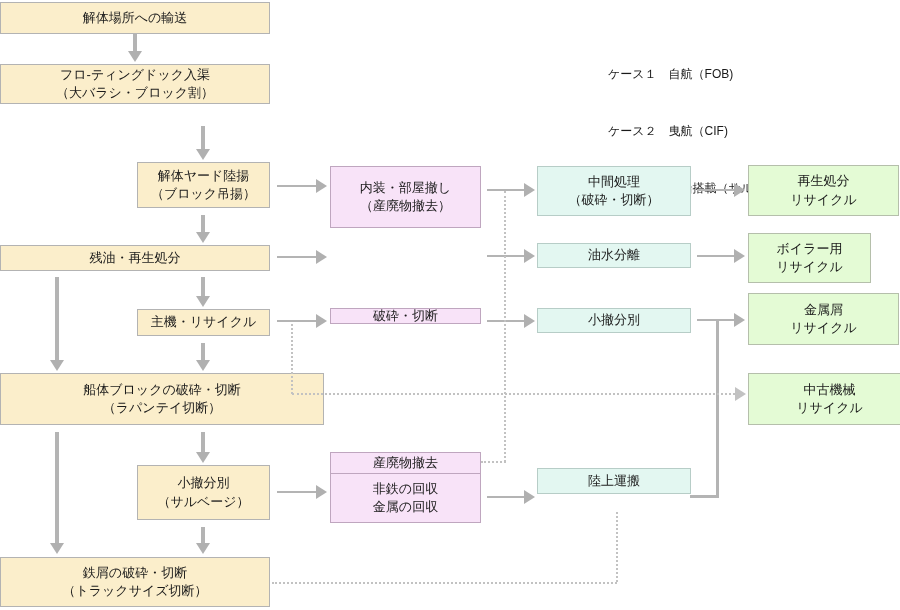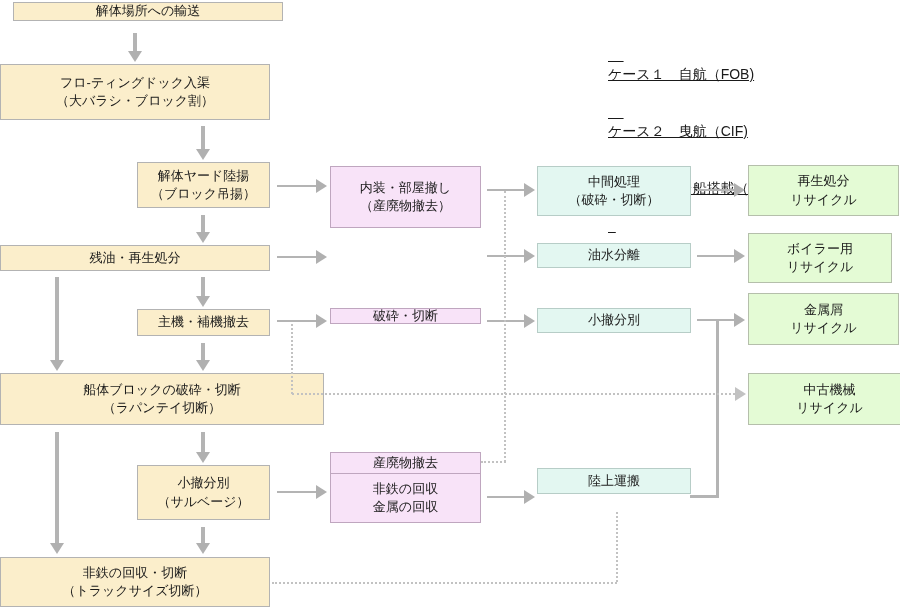--- a/index.html
+++ b/index.html
@@ -6,21 +6,21 @@
   #canvas{position:relative;width:900px;height:610px;background:#ffffff;overflow:hidden;
           font-family:"Liberation Sans","DejaVu Sans",sans-serif;color:#1a1a1a;}
   .node{position:absolute;box-sizing:border-box;border:1px solid #b3b3b3;
         display:flex;flex-direction:column;align-items:center;justify-content:center;
         text-align:center;font-size:13px;line-height:1.42;}
   .tan{background:#fbeecb;border-color:#b3b3b3;}
   .pink{background:#f8e3f8;border-color:#bfa6bf;}
   .cyan{background:#e3f7f1;border-color:#b7cdc7;text-align:center;}
   .green{background:#e4fbd5;border-color:#b5bfab;}
   .ln{display:block;white-space:nowrap;}
-  .legend{position:absolute;left:608px;top:27px;font-size:14px;line-height:19px;white-space:pre;text-decoration:underline;}
+  .legend{position:absolute;left:608px;top:27px;font-size:12px;line-height:19px;white-space:pre;}
   
   .vshaft{position:absolute;width:4px;background:#b4b4b4;}
   .hshaft{position:absolute;height:2px;background:#b4b4b4;}
   .thick{height:3px;}
   .vthick{position:absolute;width:3px;background:#b4b4b4;}
   .ah-down{position:absolute;width:0;height:0;border-left:7px solid transparent;
            border-right:7px solid transparent;border-top:11px solid #b0b0b0;}
   .ah-right{position:absolute;width:0;height:0;border-top:7px solid transparent;
             border-bottom:7px solid transparent;border-left:11px solid #b0b0b0;}
   .ah-right.lt{border-left-color:#c2c2c2;}
@@ -31,47 +31,47 @@
 <body>
 
 <div id="canvas">
 
   <div class="legend">
     <div>ケース１　自航（FOB)</div>
     <div>ケース２　曳航（CIF)</div>
     <div>ケース３　台船搭載（サルベージ）</div>
   </div>
 
-  <div class="node tan" style="left:13px;top:2px;width:270px;height:19px">
+  <div class="node tan" style="left:0;top:2px;width:270px;height:32px">
     <span class="ln">解体場所への輸送</span>
   </div>
-  <div class="node tan" style="left:0;top:64px;width:270px;height:56px">
+  <div class="node tan" style="left:0;top:64px;width:270px;height:40px">
     <span class="ln">フロ-ティングドック入渠</span>
     <span class="ln">（大バラシ・ブロック割）</span>
   </div>
   <div class="node tan" style="left:137px;top:162px;width:133px;height:46px">
     <span class="ln">解体ヤード陸揚</span>
     <span class="ln">（ブロック吊揚）</span>
   </div>
   <div class="node tan" style="left:0;top:245px;width:270px;height:26px">
     <span class="ln">残油・再生処分</span>
   </div>
   <div class="node tan" style="left:137px;top:309px;width:133px;height:27px">
-    <span class="ln">主機・補機撤去</span>
+    <span class="ln">主機・リサイクル</span>
   </div>
   <div class="node tan" style="left:0;top:373px;width:324px;height:52px">
     <span class="ln">船体ブロックの破砕・切断</span>
     <span class="ln">（ラパンテイ切断）</span>
   </div>
   <div class="node tan" style="left:137px;top:465px;width:133px;height:55px">
     <span class="ln">小撤分別</span>
     <span class="ln">（サルベージ）</span>
   </div>
   <div class="node tan" style="left:0;top:557px;width:270px;height:50px">
-    <span class="ln">非鉄の回収・切断</span>
+    <span class="ln">鉄屑の破砕・切断</span>
     <span class="ln">（トラックサイズ切断）</span>
   </div>
 
   <div class="node pink" style="left:330px;top:166px;width:151px;height:62px">
     <span class="ln">内装・部屋撤し</span>
     <span class="ln">（産廃物撤去）</span>
   </div>
   <div class="node pink" style="left:330px;top:308px;width:151px;height:16px">
     <span class="ln">破砕・切断</span>
   </div>
@@ -94,21 +94,21 @@
     <span class="ln">小撤分別</span>
   </div>
   <div class="node cyan" style="left:537px;top:468px;width:154px;height:26px">
     <span class="ln">陸上運搬</span>
   </div>
 
   <div class="node green" style="left:748px;top:165px;width:151px;height:51px">
     <span class="ln">再生処分</span>
     <span class="ln">リサイクル</span>
   </div>
-  <div class="node green" style="left:748px;top:233px;width:144px;height:50px">
+  <div class="node green" style="left:748px;top:233px;width:123px;height:50px">
     <span class="ln">ボイラー用</span>
     <span class="ln">リサイクル</span>
   </div>
   <div class="node green" style="left:748px;top:293px;width:151px;height:52px">
     <span class="ln">金属屑</span>
     <span class="ln">リサイクル</span>
   </div>
   <div class="node green" style="left:748px;top:373px;width:163px;height:52px">
     <span class="ln">中古機械</span>
     <span class="ln">リサイクル</span>

